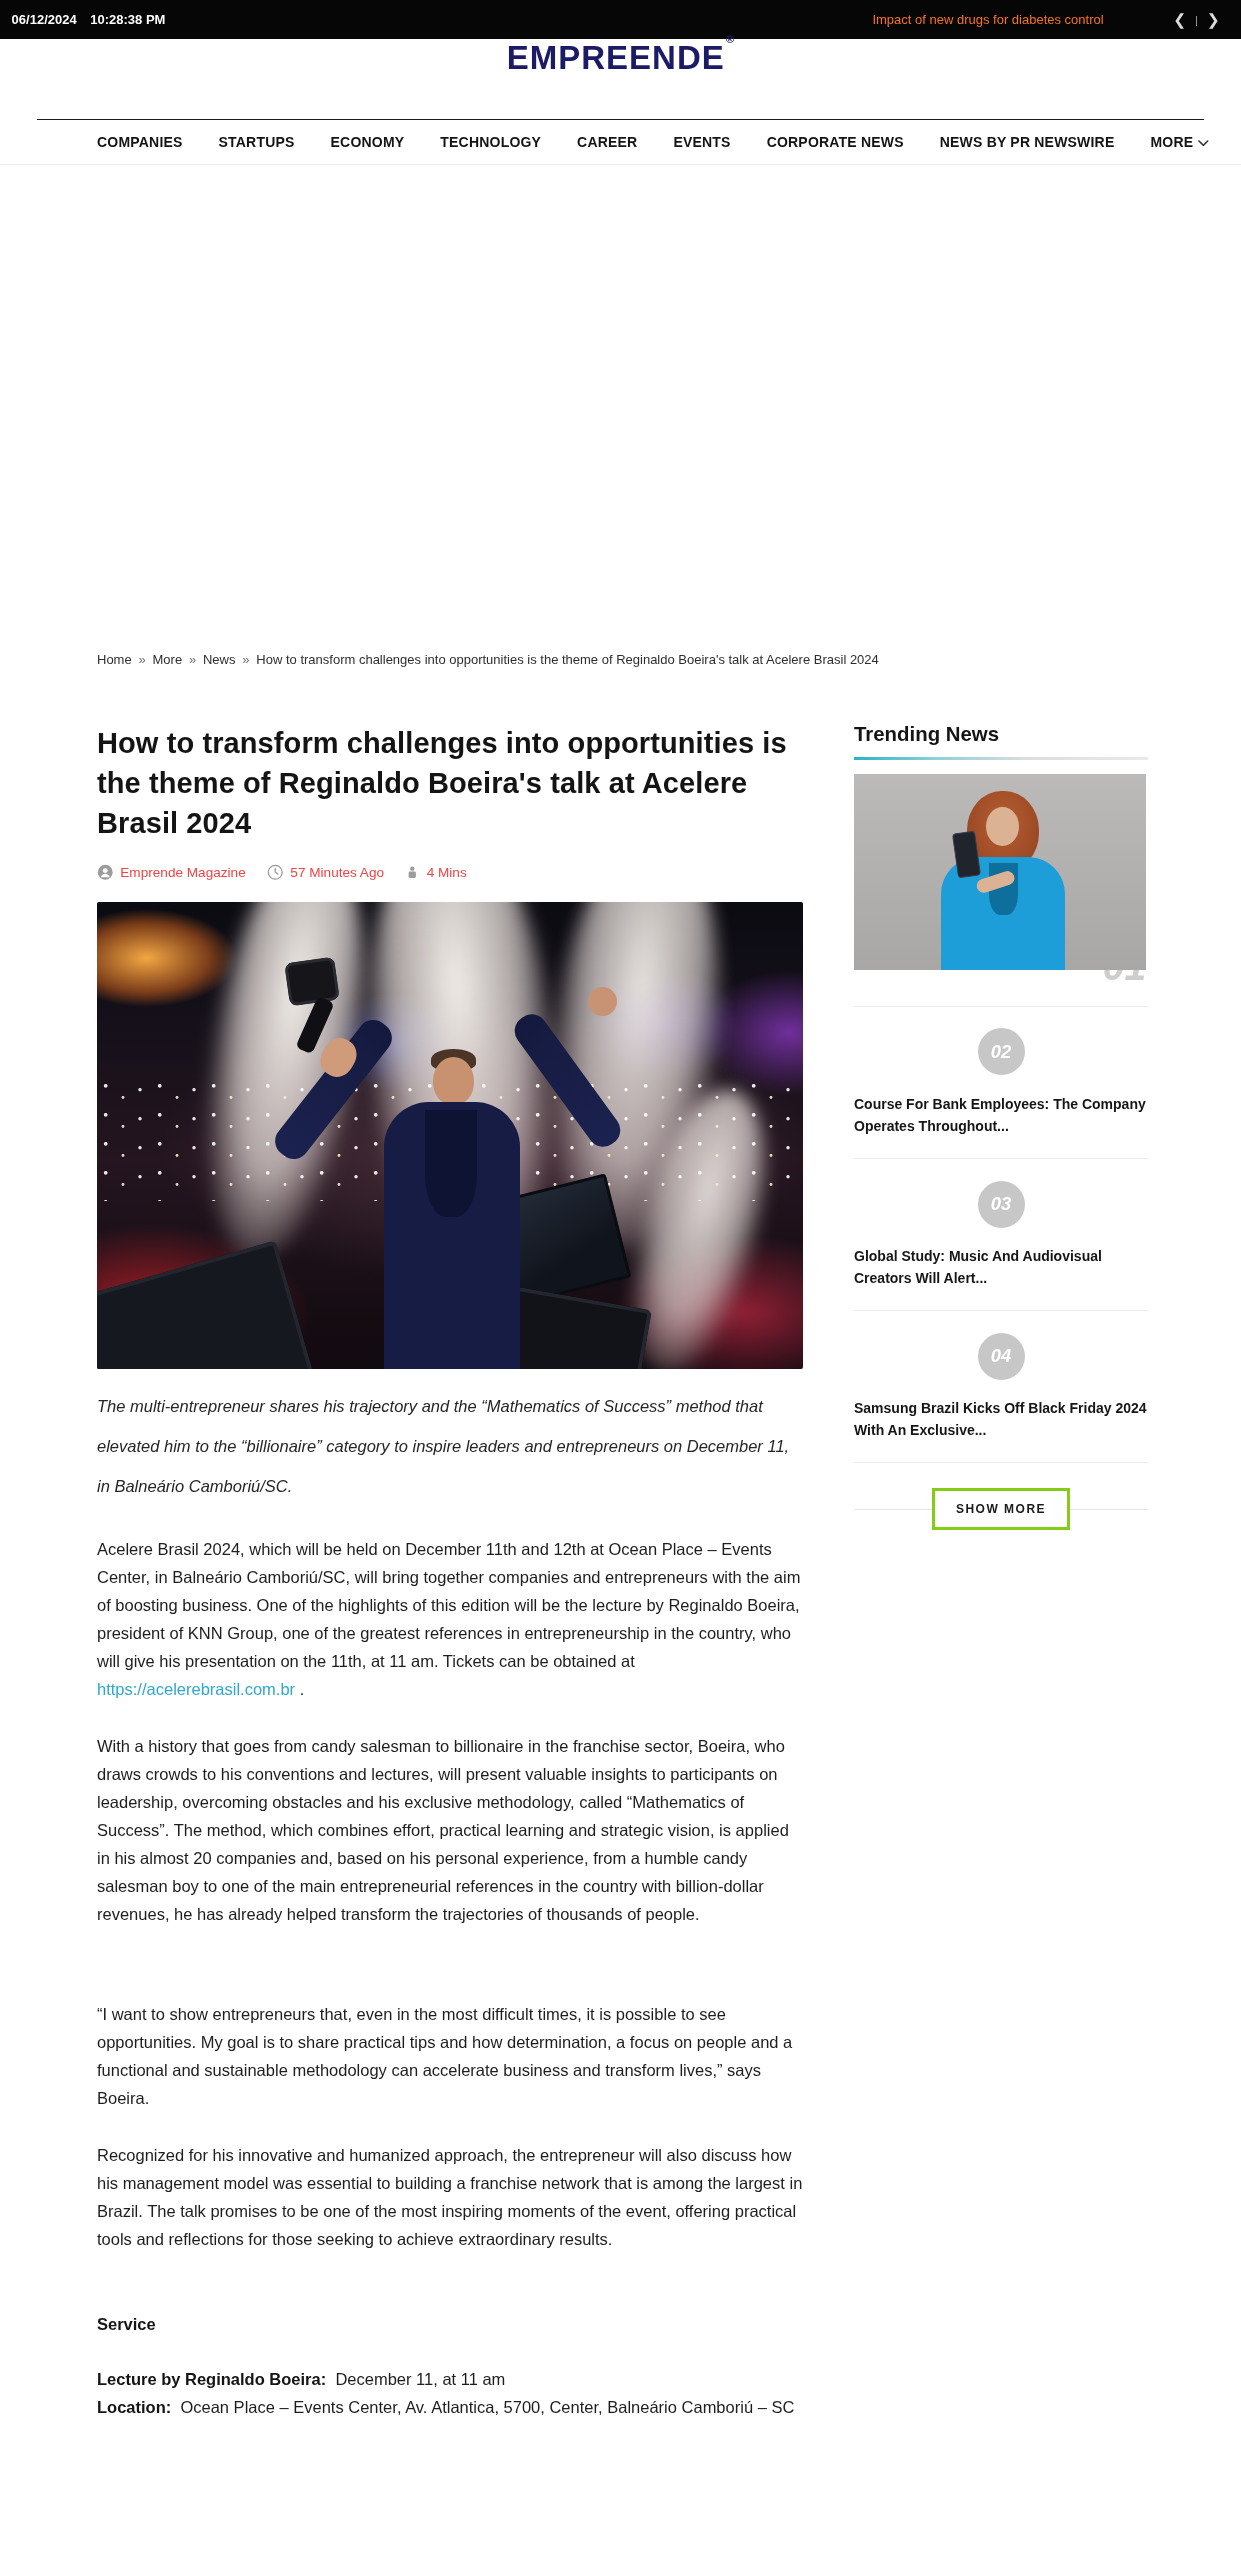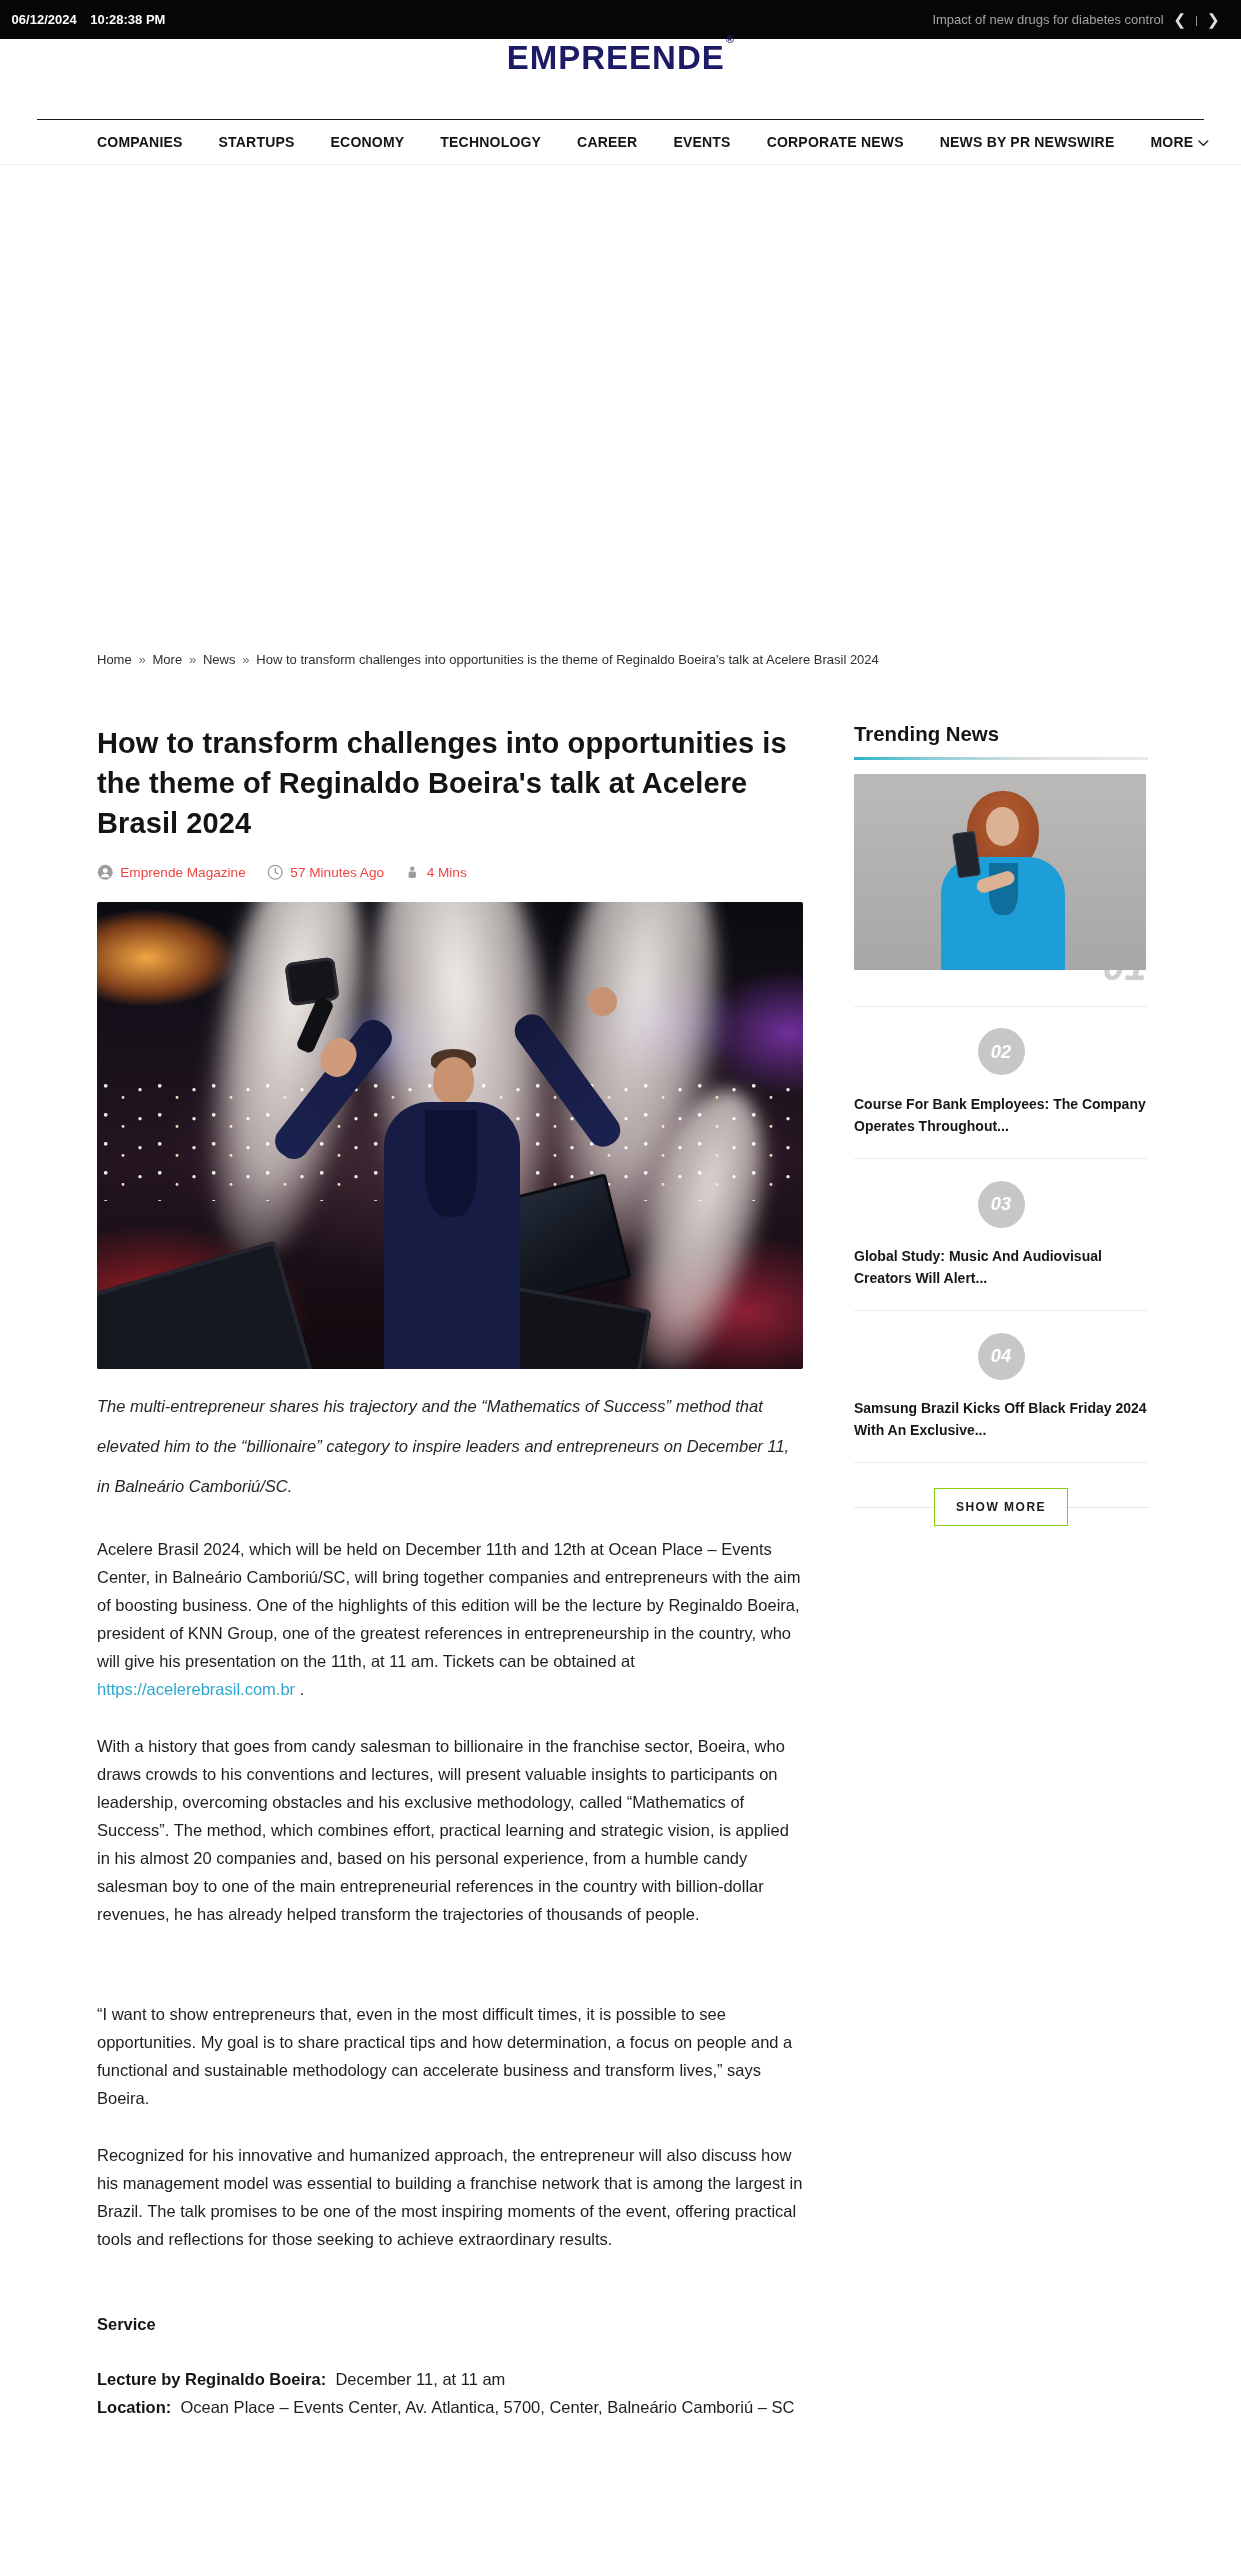--- a/index.html
+++ b/index.html
@@ -3,21 +3,21 @@
 <meta charset="utf-8">
 <style>
   * { margin:0; padding:0; box-sizing:border-box; }
   html,body { background:#fff; font-family:"Liberation Sans", sans-serif; }
   body { width:1241px; height:2576px; overflow:hidden; position:relative; }
 
   
   .topbar { height:39px; background:#060606; display:flex; align-items:center; justify-content:space-between; padding:0 21.3px 0 11.6px; }
   .topbar-left { display:flex; gap:13.6px; color:#fff; font-size:13px; font-weight:bold; }
   .topbar-right { display:flex; align-items:center; gap:9.7px; color:#e9e9e9; }
-  .ticker-text { font-size:13px; color:#a3a3a3; }
+  .ticker-text { font-size:13px; color:#f97316; margin-right:60px; }
   .ticker-nav { display:flex; align-items:center; gap:8.7px; color:#cfcfcf; }
   .ticker-arrow { font-size:15.5px; line-height:1; cursor:pointer; color:#dcdcdc; }
   .ticker-divider { color:#9a9a9a; font-size:11.6px; }
 
   
   .header { height:80px; display:flex; justify-content:center; background:#fff; }
   .logo { font-size:33px; font-weight:bold; color:#1c1c66; letter-spacing:1px; position:relative; }
   .logo sup { font-size:11.6px; position:relative; top:-13.6px; left:1px; font-weight:bold; }
   .header-rule { border-bottom:1.5px solid #1b1b1b; margin:0 37px; }
 
@@ -112,21 +112,21 @@
   .w-phone { position:absolute; width:23px; height:45px; left:101px; top:58px; background:#20242c; border:1.9px solid #3a3e46; border-radius:3.9px; transform:rotate(-8deg); }
   .w-arm { position:absolute; width:39px; height:13.6px; left:122px; top:101px; background:#dcb295; border-radius:7.8px; transform:rotate(-18deg); }
   .featured-headline { margin-top:13.6px; font-size:15px; line-height:25px; font-weight:bold; color:#161616; }
   .featured-rank { text-align:right; font-size:39px; font-weight:bold; font-style:italic; color:#cdcdcd; line-height:29px; margin-top:-17.5px; padding-right:1.9px; }
   .side-list { margin-top:25px; border-top:1px solid #ececec; }
   .side-item { display:flex; align-items:center; gap:17.5px; padding:21.3px 0; border-bottom:1px solid #ececec; cursor:pointer;flex-direction:column; }
   .rank-circle { flex:0 0 47px; width:47px; height:47px; border-radius:50%; background:#c7c7c7; color:#fff; font-style:italic; font-weight:bold; font-size:18.4px; display:flex; align-items:center; justify-content:center; }
   .side-item-text { font-size:14px; line-height:22px; font-weight:bold; color:#161616; }
   .show-more-row { display:flex; align-items:center; margin-top:25px; }
   .show-more-line { flex:1; height:1px; background:#e6e6e6; }
-  .show-more-btn { border:1px solid #84cc16; background:#fff; padding:10.7px 21.3px; font-size:12px; font-weight:bold; letter-spacing:1.5px; color:#1a1a1a; cursor:pointer; white-space:nowrap; font-family:"Liberation Sans", sans-serif; }
+  .show-more-btn { border:3px solid #84cc16; background:#fff; padding:10.7px 21.3px; font-size:12px; font-weight:bold; letter-spacing:1.5px; color:#1a1a1a; cursor:pointer; white-space:nowrap; font-family:"Liberation Sans", sans-serif; }
 </style>
 </head>
 <body>
 
 <div class="topbar">
   <div class="topbar-left">
     <span>06/12/2024</span>
     <span>10:28:38 PM</span>
   </div>
   <div class="topbar-right">

